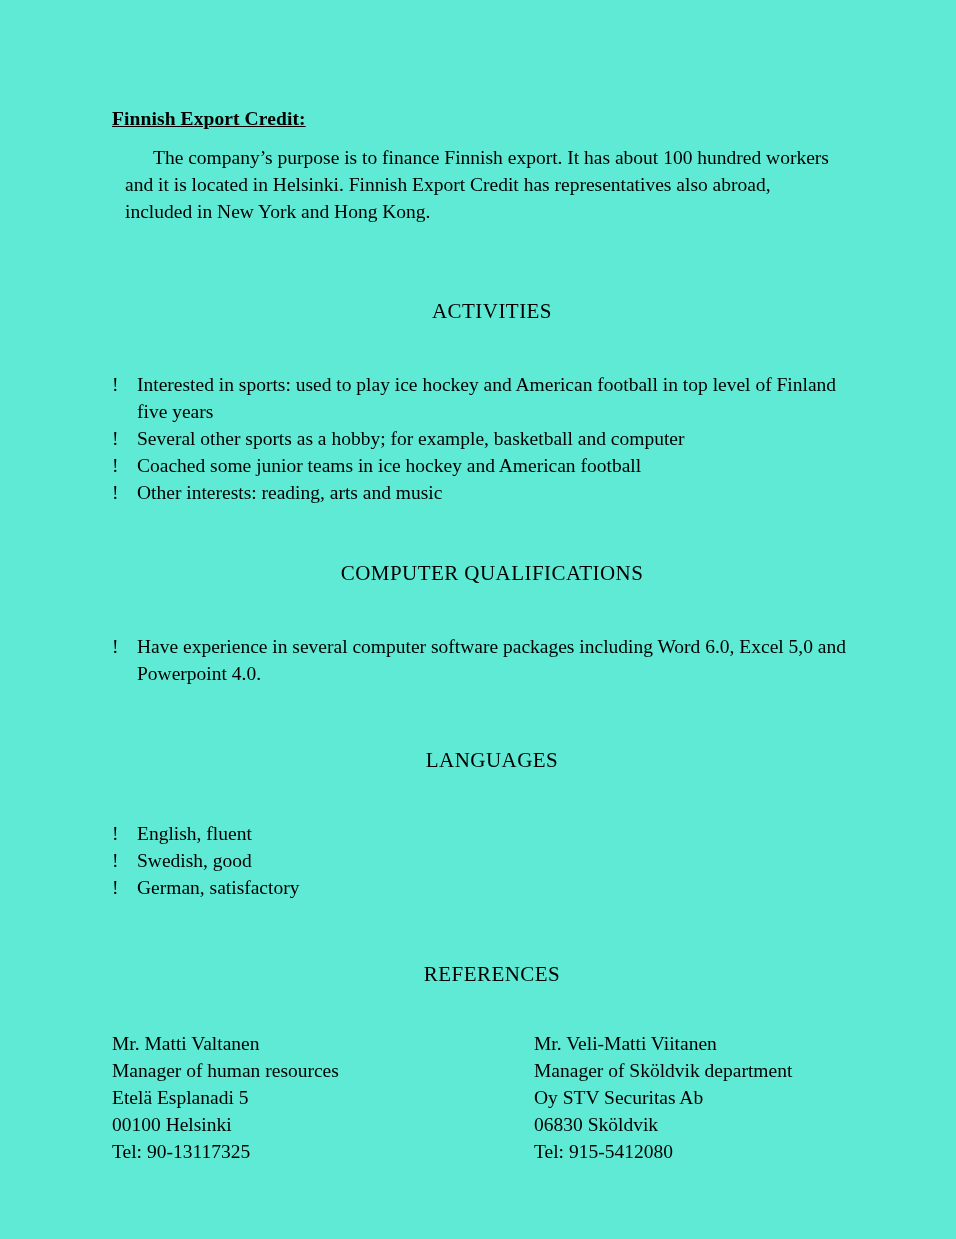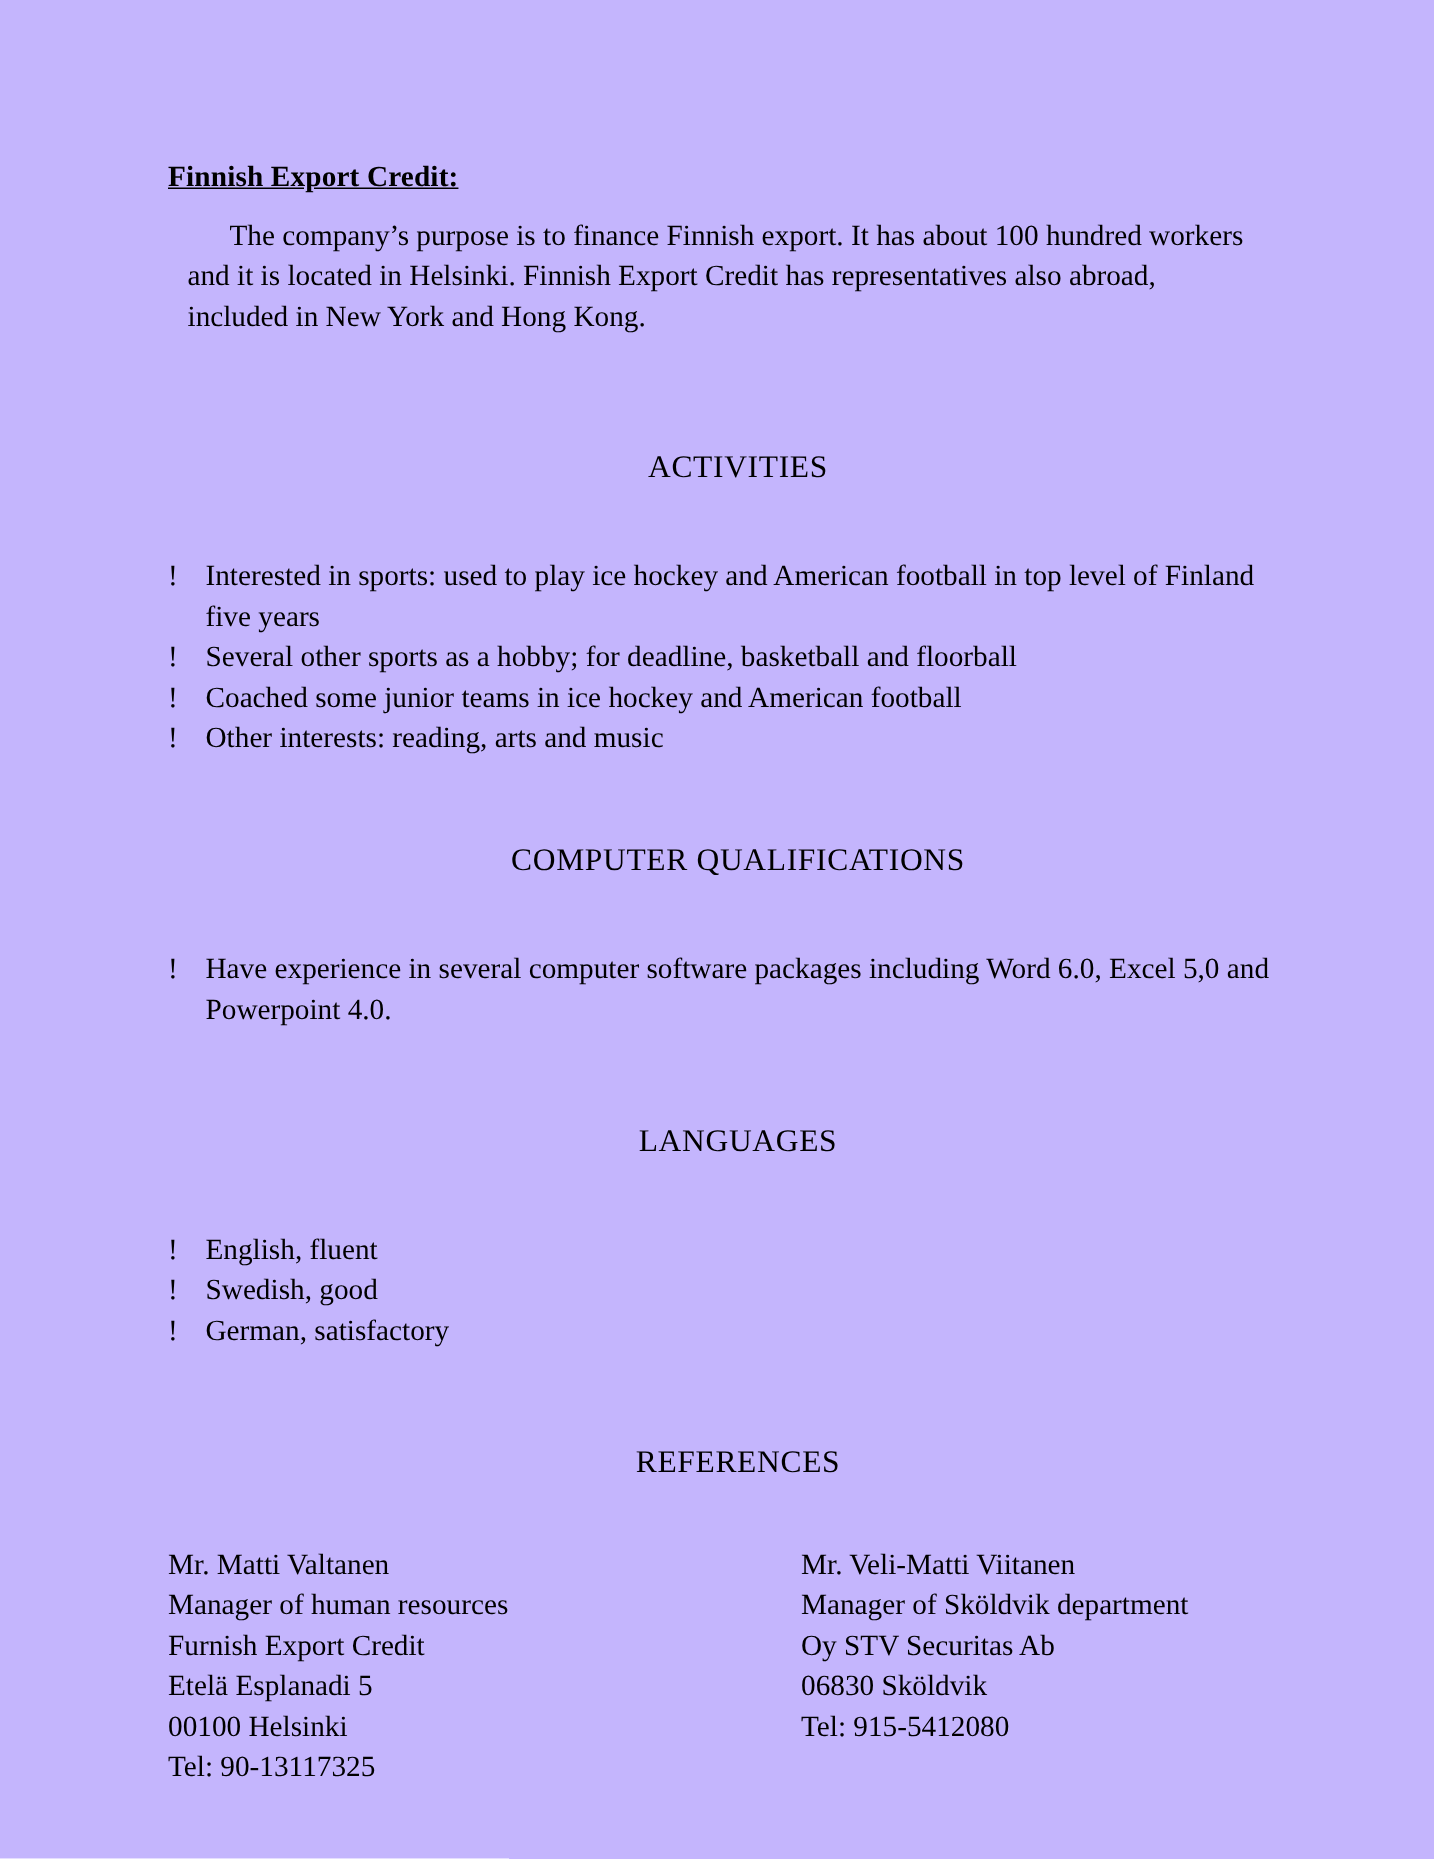--- a/index.html
+++ b/index.html
@@ -15,21 +15,21 @@
     font-family: "Liberation Serif", "DejaVu Serif", serif;
     color: #000000;
     -webkit-font-smoothing: none;
   }
   .page {
     position: absolute;
     left: 0;
     top: 0;
     width: 956px;
     height: 1239px;
-    background: #c4b5fd;
+    background: #5eead4;
     overflow: hidden;
   }
   .content {
     position: absolute;
     left: 112px;
     top: 108px;
     width: 734px;
   }
 
   
@@ -133,21 +133,21 @@
 
       <div class="sp-34"></div>
 
       <ul class="bullet-list">
         <li class="bullet-item">
           <span class="bullet-mark">!</span>
           <span class="bullet-text">Interested in sports: used to play ice hockey and American football in top level of Finland five years</span>
         </li>
         <li class="bullet-item">
           <span class="bullet-mark">!</span>
-          <span class="bullet-text">Several other sports as a hobby; for deadline, basketball and floorball</span>
+          <span class="bullet-text">Several other sports as a hobby; for example, basketball and computer</span>
         </li>
         <li class="bullet-item">
           <span class="bullet-mark">!</span>
           <span class="bullet-text">Coached some junior teams in ice hockey and American football</span>
         </li>
         <li class="bullet-item">
           <span class="bullet-mark">!</span>
           <span class="bullet-text">Other interests: reading, arts and music</span>
         </li>
       </ul>
@@ -196,21 +196,20 @@
     <div class="references-block">
       <div class="section-heading">REFERENCES</div>
 
       <div class="sp-30"></div>
 
       <div class="ref-columns">
 
         <div class="ref-col ref-col-left">
           <div class="ref-line">Mr. Matti Valtanen</div>
           <div class="ref-line">Manager of human resources</div>
-          <div class="ref-line">Furnish Export Credit</div>
           <div class="ref-line">Etelä Esplanadi 5</div>
           <div class="ref-line">00100 Helsinki</div>
           <div class="ref-line">Tel: 90-13117325</div>
         </div>
 
         <div class="ref-col ref-col-right">
           <div class="ref-line">Mr. Veli-Matti Viitanen</div>
           <div class="ref-line">Manager of Sköldvik department</div>
           <div class="ref-line">Oy STV Securitas Ab</div>
           <div class="ref-line">06830 Sköldvik</div>

